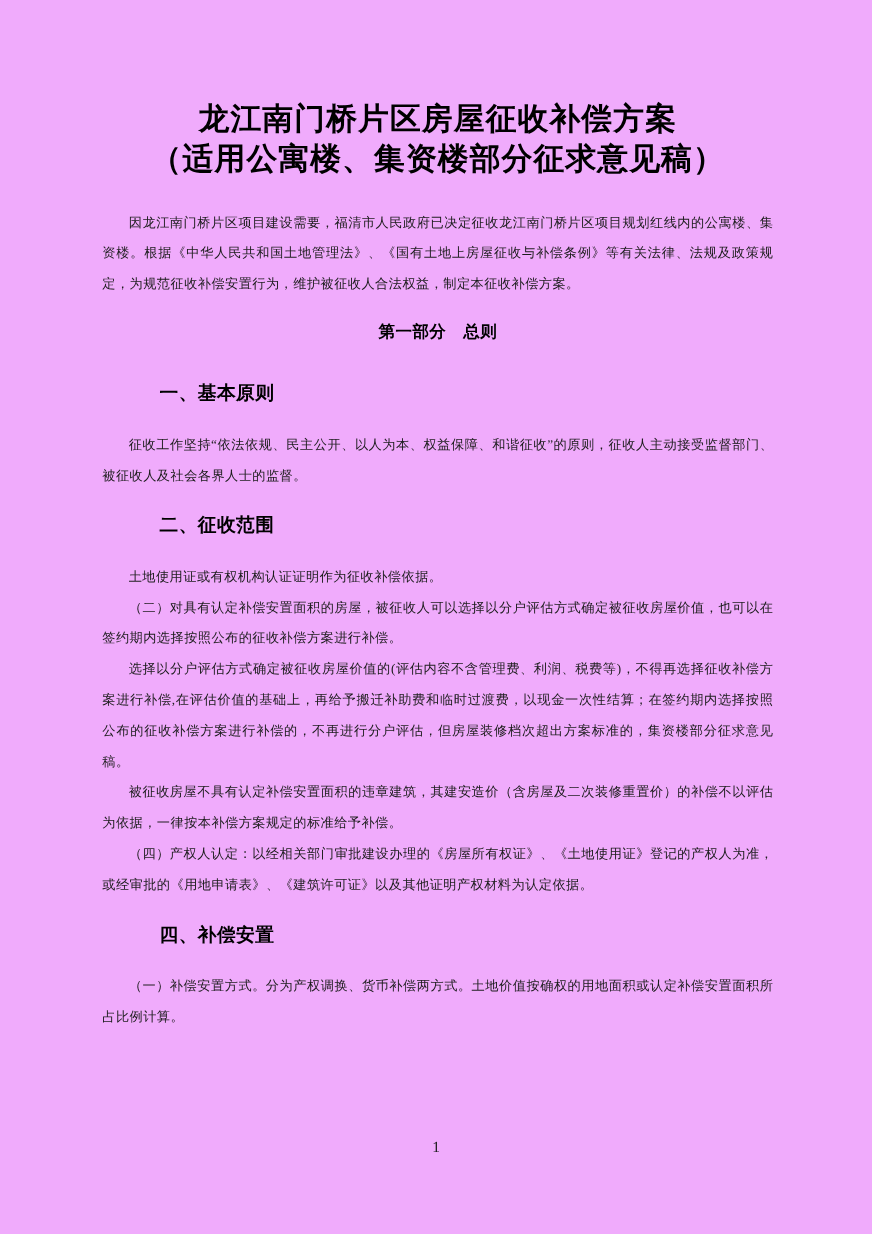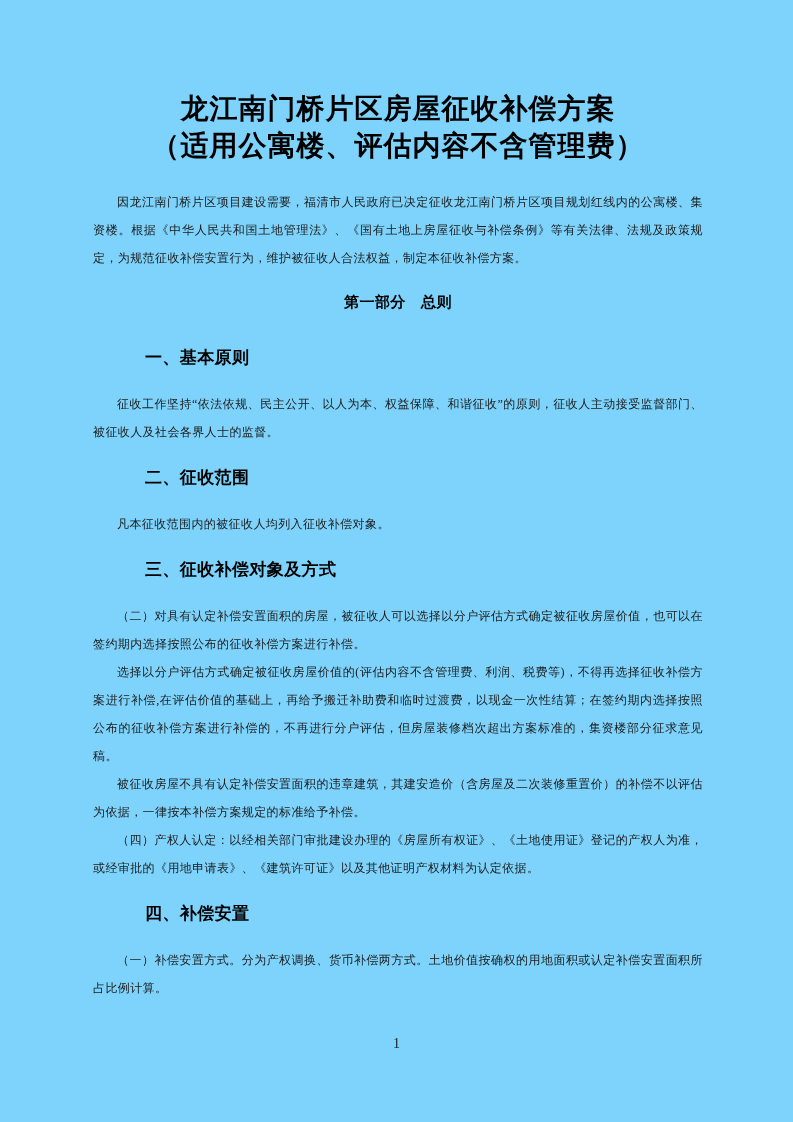--- a/index.html
+++ b/index.html
@@ -6,21 +6,21 @@
     margin: 0;
     padding: 0;
     background: #ffffff;
   }
   .page {
     position: relative;
     width: 793px;
     height: 1122px;
     box-sizing: border-box;
     padding: 90px 90px 0 93px;
-    background: #7dd3fc;
+    background: #f0abfc;
     overflow: hidden;
     font-family: "Liberation Serif", "DejaVu Serif", serif;
     color: #1c1c1c;
   }
   .doc-title {
     margin: 0 0 24px 0;
     text-align: center;
     font-size: 28px;
     font-weight: 700;
     line-height: 37px;
@@ -67,34 +67,33 @@
     color: #1c1c1c;
   }
 </style>
 </head>
 <body>
 
 <div class="page">
 
   <h1 class="doc-title">
     <span class="title-line">龙江南门桥片区房屋征收补偿方案</span>
-    <span class="title-line">（适用公寓楼、评估内容不含管理费）</span>
+    <span class="title-line">（适用公寓楼、集资楼部分征求意见稿）</span>
   </h1>
 
   <p class="para">因龙江南门桥片区项目建设需要，福清市人民政府已决定征收龙江南门桥片区项目规划红线内的公寓楼、集资楼。根据《中华人民共和国土地管理法》、《国有土地上房屋征收与补偿条例》等有关法律、法规及政策规定，为规范征收补偿安置行为，维护被征收人合法权益，制定本征收补偿方案。</p>
 
   <h2 class="part-heading">第一部分　总则</h2>
 
   <h3 class="section-heading">一、基本原则</h3>
   <p class="para">征收工作坚持“依法依规、民主公开、以人为本、权益保障、和谐征收”的原则，征收人主动接受监督部门、被征收人及社会各界人士的监督。</p>
 
   <h3 class="section-heading">二、征收范围</h3>
-  <p class="para">凡本征收范围内的被征收人均列入征收补偿对象。</p>
+  <p class="para">土地使用证或有权机构认证证明作为征收补偿依据。</p>
 
-  <h3 class="section-heading">三、征收补偿对象及方式</h3>
   <p class="para">（二）对具有认定补偿安置面积的房屋，被征收人可以选择以分户评估方式确定被征收房屋价值，也可以在签约期内选择按照公布的征收补偿方案进行补偿。</p>
   <p class="para">选择以分户评估方式确定被征收房屋价值的(评估内容不含管理费、利润、税费等)，不得再选择征收补偿方案进行补偿,在评估价值的基础上，再给予搬迁补助费和临时过渡费，以现金一次性结算；在签约期内选择按照公布的征收补偿方案进行补偿的，不再进行分户评估，但房屋装修档次超出方案标准的，集资楼部分征求意见稿。</p>
   <p class="para">被征收房屋不具有认定补偿安置面积的违章建筑，其建安造价（含房屋及二次装修重置价）的补偿不以评估为依据，一律按本补偿方案规定的标准给予补偿。</p>
   <p class="para">（四）产权人认定：以经相关部门审批建设办理的《房屋所有权证》、《土地使用证》登记的产权人为准，或经审批的《用地申请表》、《建筑许可证》以及其他证明产权材料为认定依据。</p>
 
   <h3 class="section-heading">四、补偿安置</h3>
   <p class="para">（一）补偿安置方式。分为产权调换、货币补偿两方式。土地价值按确权的用地面积或认定补偿安置面积所占比例计算。</p>
 
   <div class="page-number">1</div>
 

